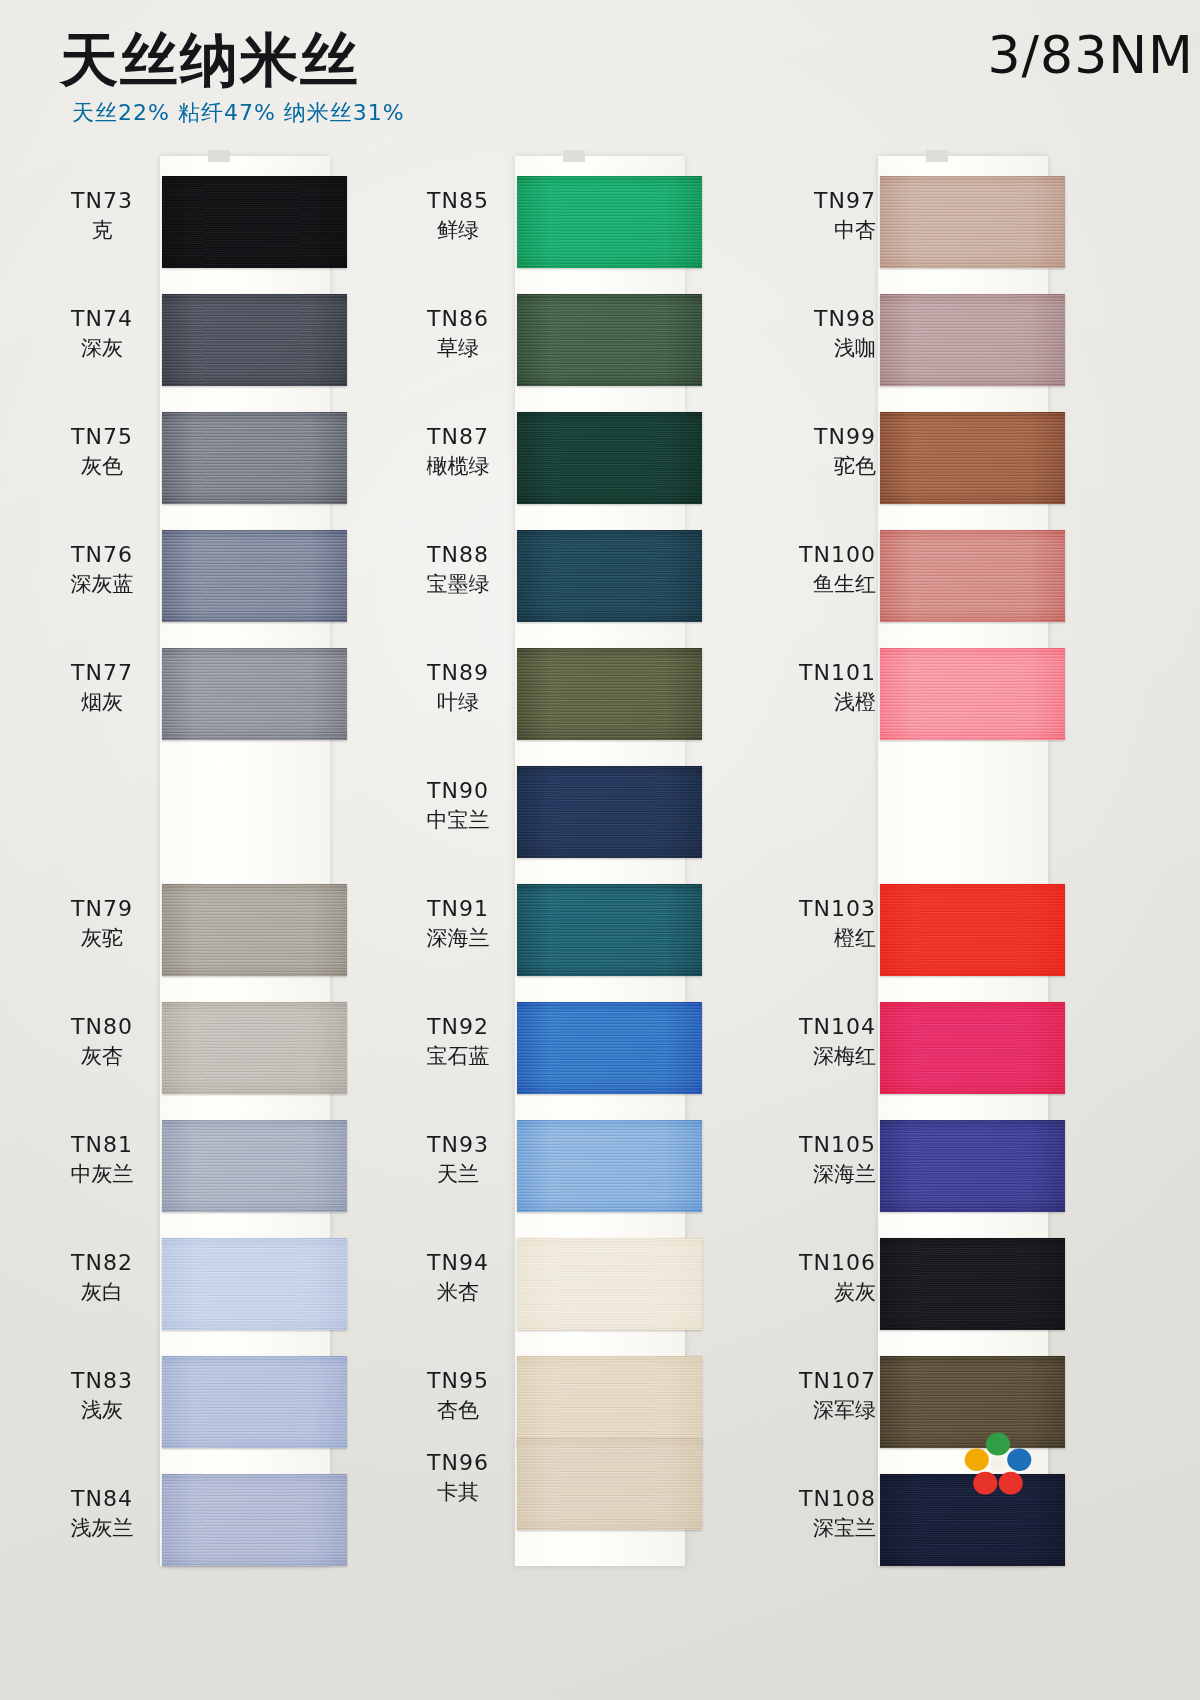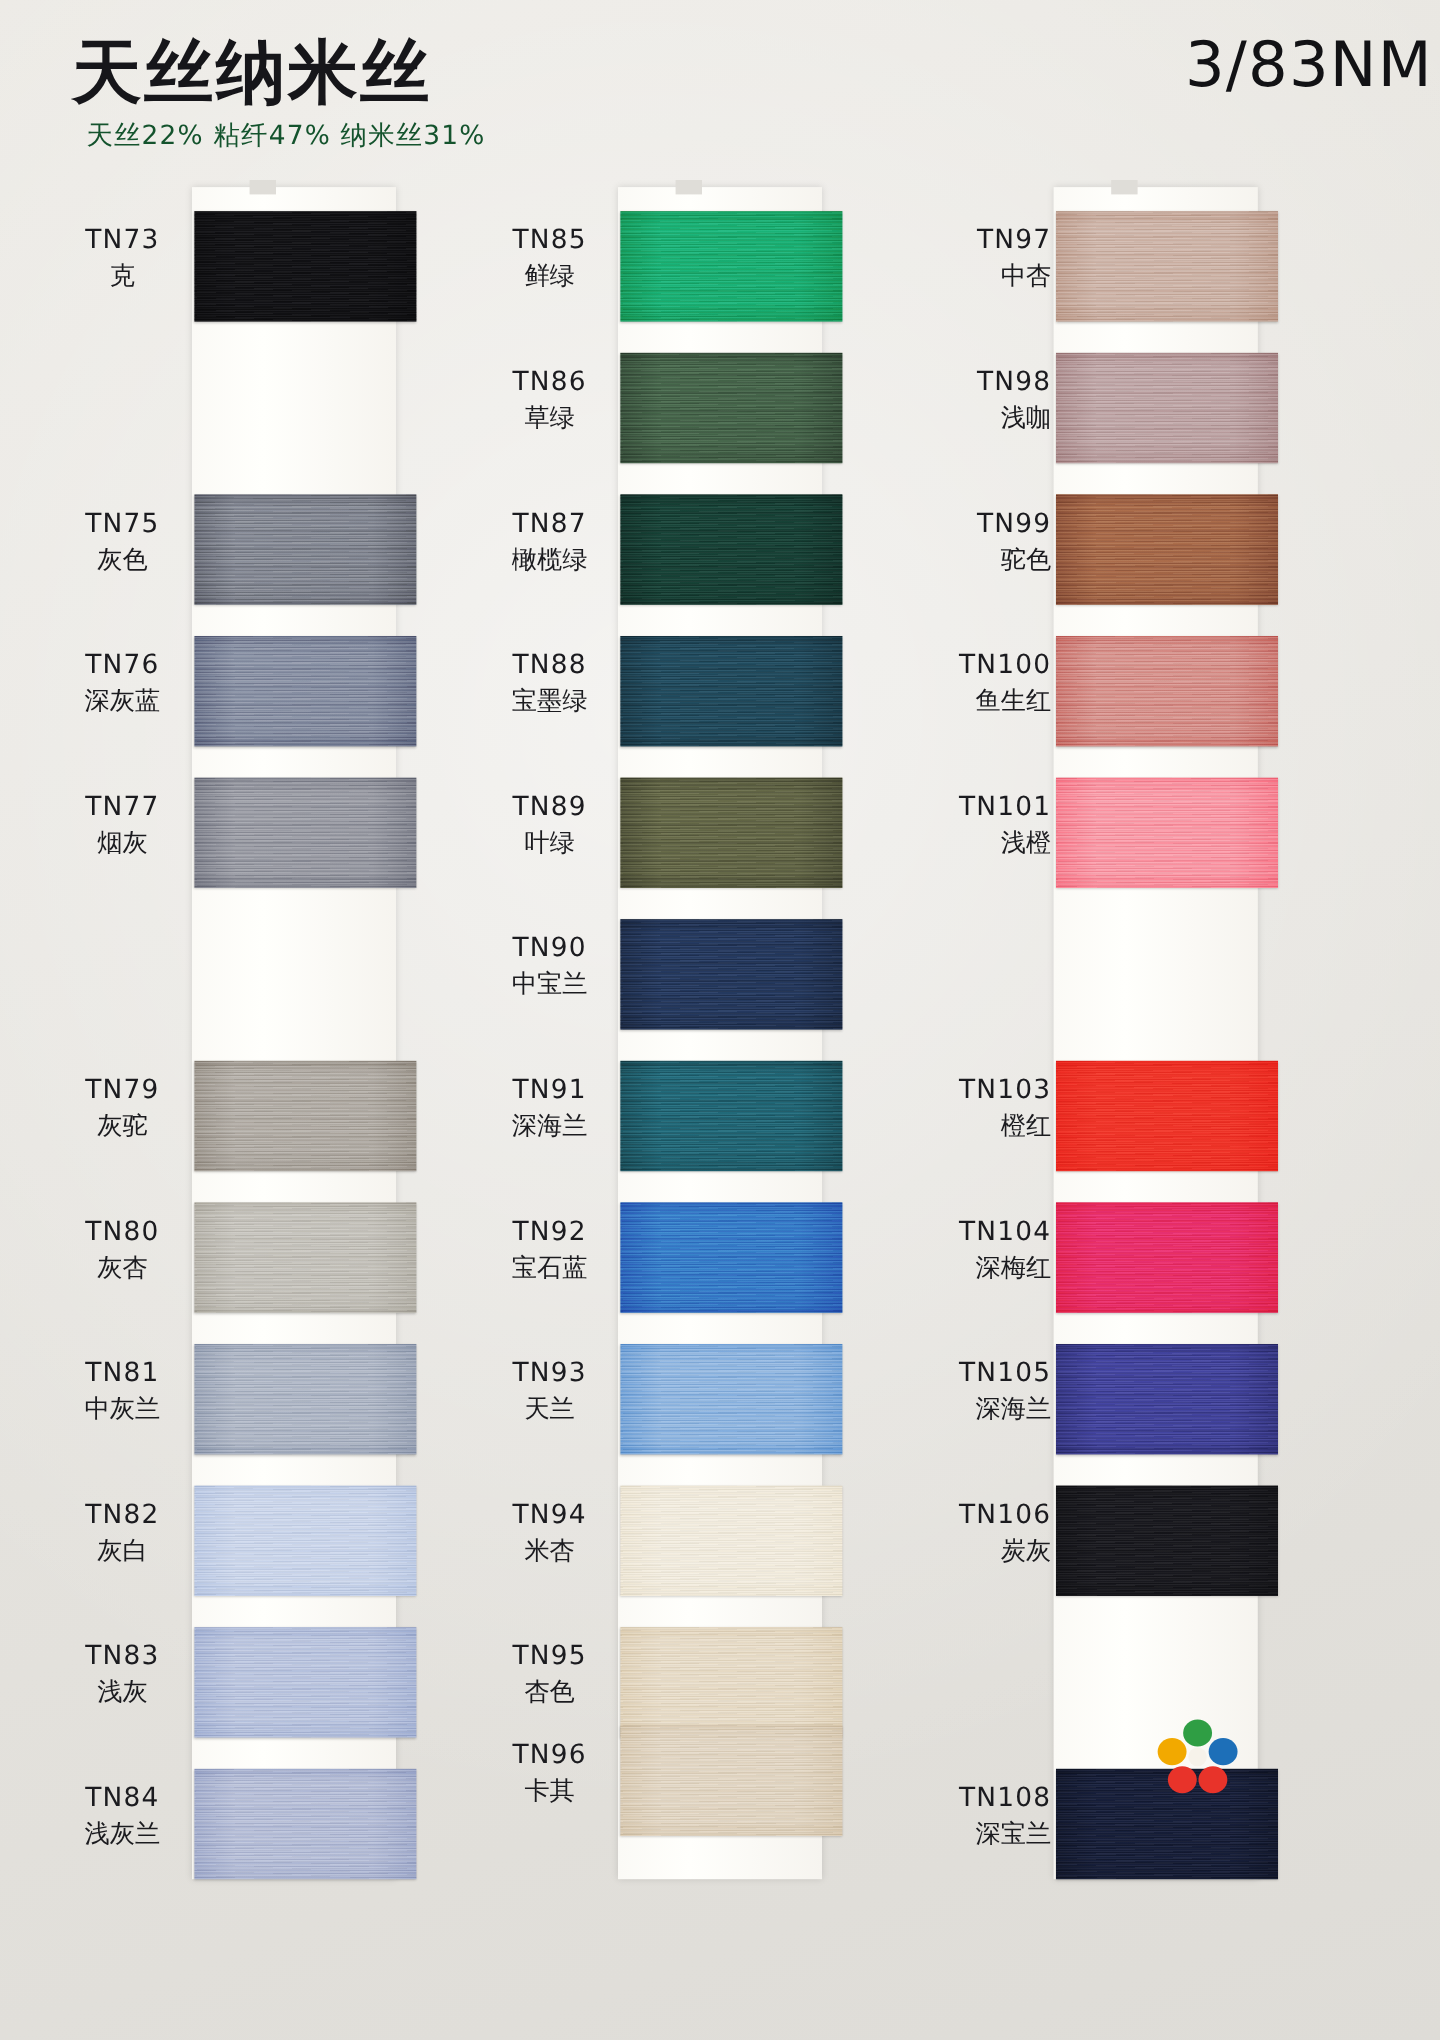--- a/index.html
+++ b/index.html
@@ -22,21 +22,21 @@
     position:absolute; left:0; top:0; width:1200px; height:150px;padding-left:46px;
   }
   .title{
     position:absolute; left:60px; top:22px;
     font-size:58px; font-weight:bold; color:#16161a;
     letter-spacing:2px;
     font-family:"DejaVu Sans","Liberation Sans",sans-serif;
   }
   .subtitle{
     position:absolute; left:72px; top:98px;
-    font-size:22px; color:#14532d; letter-spacing:1px;
+    font-size:22px; color:#0369a1; letter-spacing:1px;
     font-family:"DejaVu Sans","Liberation Sans",sans-serif;
   }
   .spec{
     position:absolute; right:52px; top:25px;
     font-size:52px; font-weight:normal; color:#121215;
     letter-spacing:1px;
     font-family:"DejaVu Sans","Liberation Sans",sans-serif;
   }
 
   .columns{
@@ -140,20 +140,27 @@
   <div class="column col-0">
     <div class="card-strip"></div>
     <div class="card-notch"></div>
   <div class="swatch-row" style="top: 26px;">
         <div class="label">
           <span class="code">TN73</span>
           <span class="cname">克</span>
         </div>
         <div class="yarn" style="background: rgb(14, 14, 17);"></div>
       </div>
+      <div class="swatch-row" style="top: 144px;">
+        <div class="label">
+          <span class="code">TN74</span>
+          <span class="cname">深灰</span>
+        </div>
+        <div class="yarn" style="background: rgb(71, 76, 86);"></div>
+      </div>
       <div class="swatch-row" style="top: 262px;">
         <div class="label">
           <span class="code">TN75</span>
           <span class="cname">灰色</span>
         </div>
         <div class="yarn" style="background: rgb(118, 122, 133);"></div>
       </div>
       <div class="swatch-row" style="top: 380px;">
         <div class="label">
           <span class="code">TN76</span>
@@ -357,20 +364,27 @@
           <span class="cname">深海兰</span>
         </div>
         <div class="yarn" style="background: rgb(58, 59, 142);"></div>
       </div>
       <div class="swatch-row" style="top: 1088px;">
         <div class="label">
           <span class="code">TN106</span>
           <span class="cname">炭灰</span>
         </div>
         <div class="yarn" style="background: rgb(21, 21, 26);"></div>
+      </div>
+      <div class="swatch-row" style="top: 1206px;">
+        <div class="label">
+          <span class="code">TN107</span>
+          <span class="cname">深军绿</span>
+        </div>
+        <div class="yarn" style="background: rgb(85, 74, 53);"></div>
       </div>
       <div class="swatch-row" style="top: 1324px;">
         <div class="label">
           <span class="code">TN108</span>
           <span class="cname">深宝兰</span>
         </div>
         <div class="yarn" style="background: rgb(19, 26, 50);"></div>
       </div>
     </div>
 </div>

